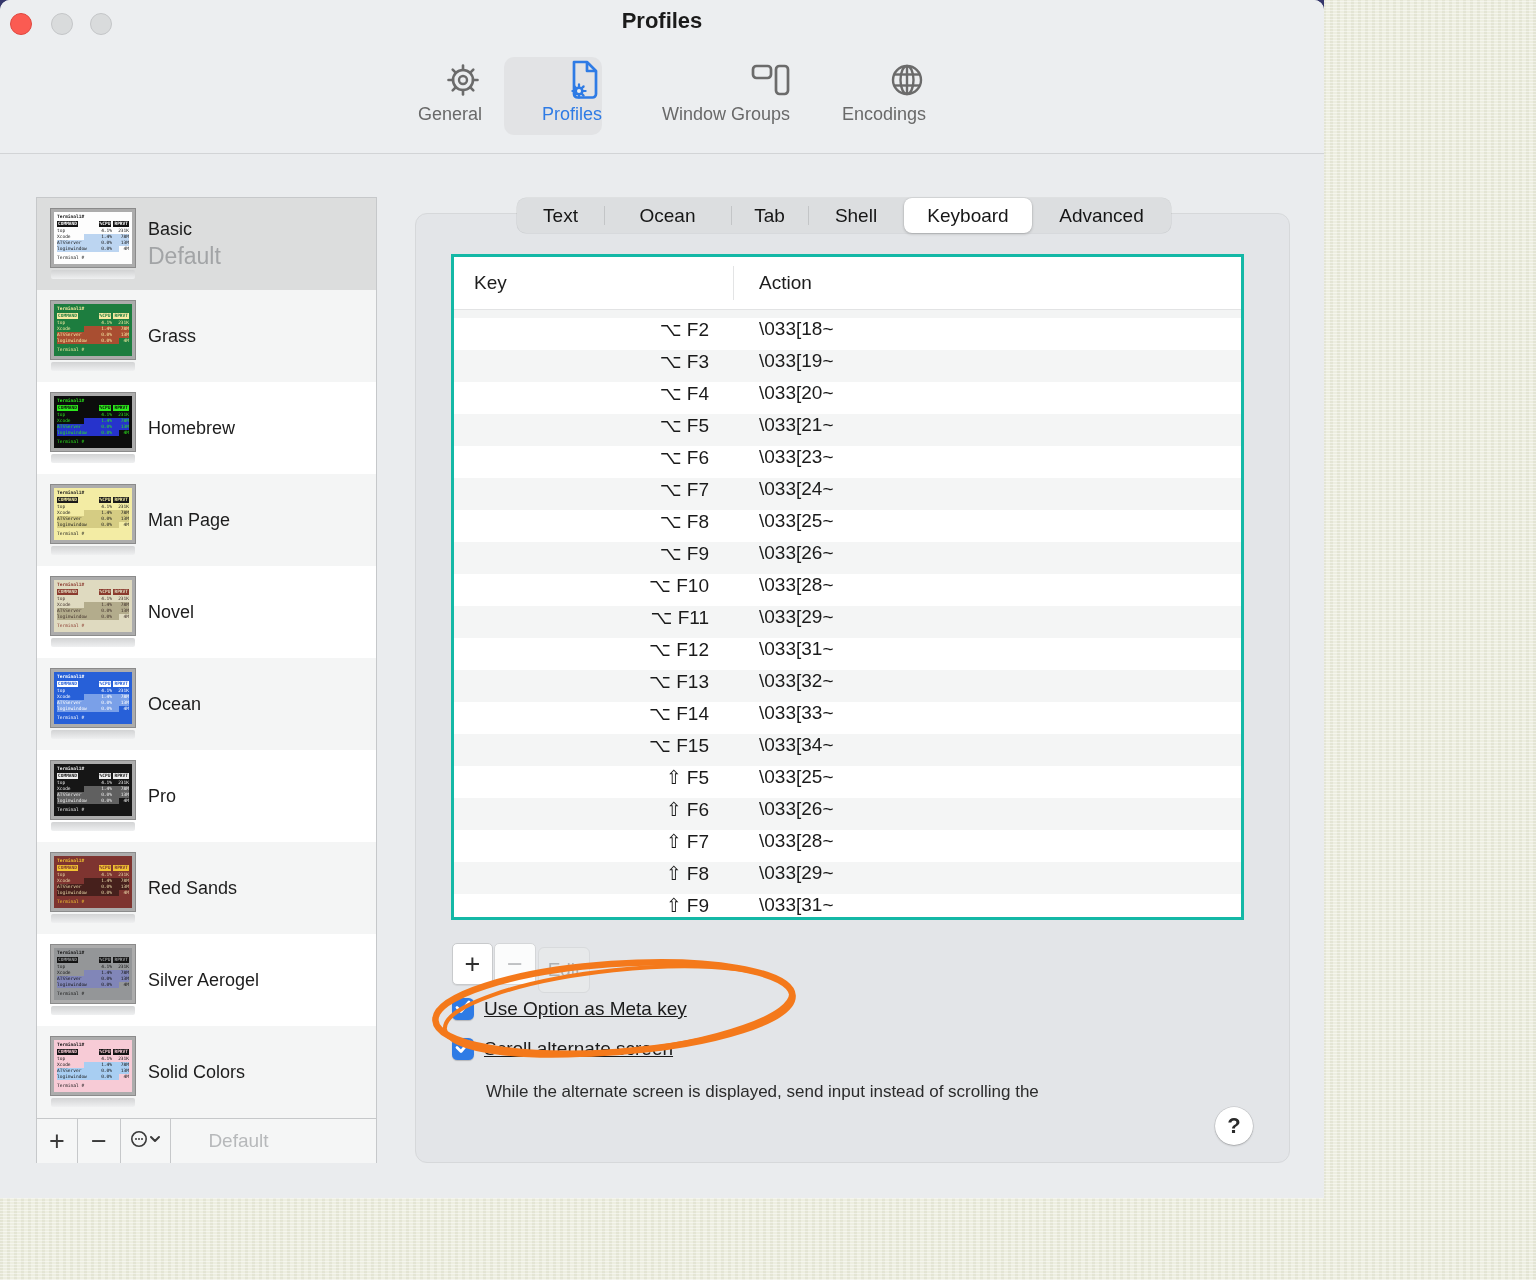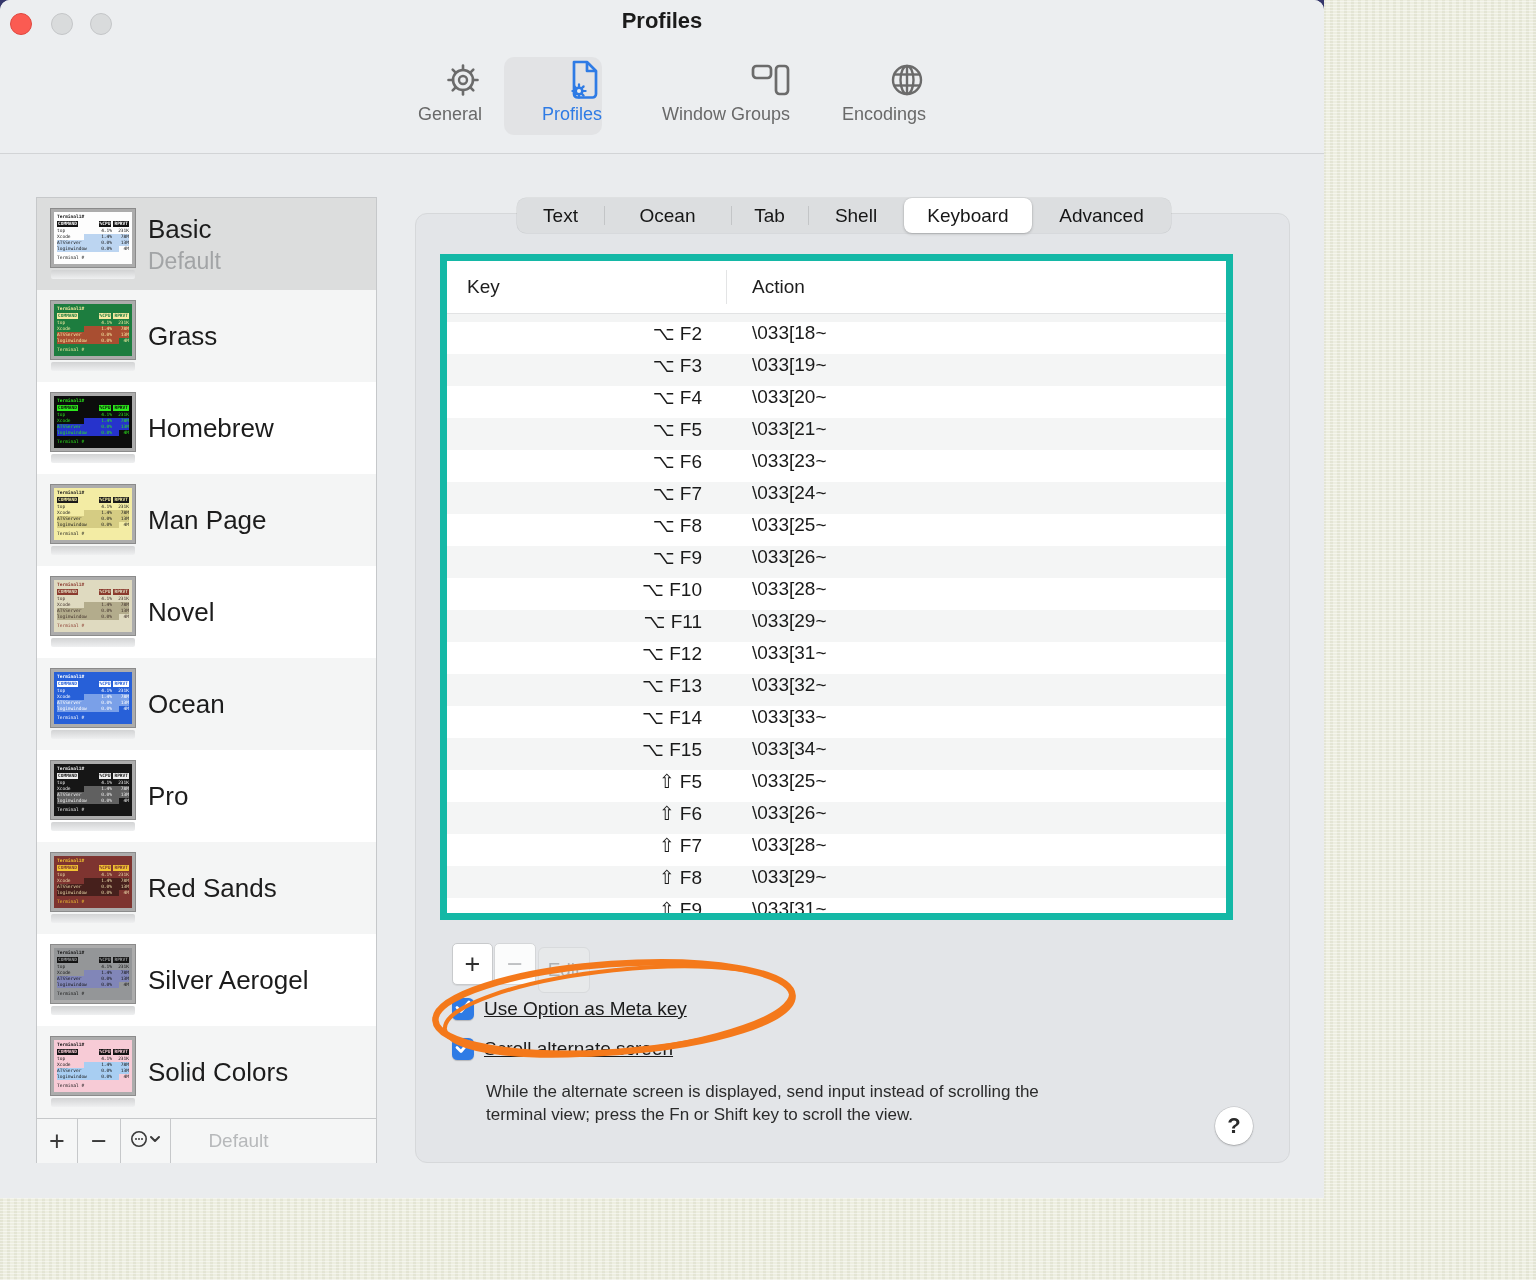--- a/index.html
+++ b/index.html
@@ -52,38 +52,38 @@
   .t-row { display:flex; height:6px; align-items:center; }
   .t-name { flex:1; }
   .t-pct { width:15px; text-align:right; }
   .t-mem { width:17px; text-align:right; }
   .hl-right { background:linear-gradient(90deg, rgba(0,0,0,0) 0 38%, var(--thl) 38%); }
   .hl-full  { background:var(--thl); }
   .hl-left  { background:linear-gradient(90deg, var(--thl) 0 86%, rgba(0,0,0,0) 86%); }
   .t-prompt { margin-top:3px; color:var(--tac); height:6px; }
   .reflect { width:84px; height:9px; margin-top:3px; border-radius:2px; background:linear-gradient(180deg,#D2D3D4,#EFF0F1); }
   .ptext { margin-left:13px; }
-  .pname { font-size:26px; color:#1C1C1C; }
+  .pname { font-size:18px; color:#1C1C1C; }
   .psub { font-size:23px; color:#A2A4A6; margin-top:3px; }
   .pbar { height:45px; border-top:1px solid #C6C8CA; background:#F5F6F6; display:flex; align-items:stretch; }
   .pbtn { display:flex; align-items:center; justify-content:center; border-right:1px solid #C6C8CA; color:#3A3A3A; }
   .pbtn.b-add { width:41px; font-size:27px; }
   .pbtn.b-rem { width:43px; font-size:27px; }
   .pbtn.b-more { width:50px; }
   .pdefault { flex:1; display:flex; align-items:center; justify-content:center; padding-right:70px; color:#B7B9BB; font-size:19px; }
 
   
   .groupbox { position:absolute; left:415px; top:213px; width:875px; height:950px; border-radius:12px; background:#E3E5E8; border:1px solid #D6D8DA; }
   .tabs { position:absolute; left:517px; top:198px; height:35px; display:flex; background:#DCDEE0; border-radius:9px; box-shadow:0 0 0 0.5px rgba(0,0,0,0.10); }
   .tabseg { height:100%; display:flex; align-items:center; justify-content:center; font-size:19px; color:#161616; position:relative; }
   .tabseg.divleft::before { content:''; position:absolute; left:0; top:8px; bottom:8px; width:1px; background:#C3C5C7; }
   .tabseg.selected { background:#FFFFFF; border-radius:8px; box-shadow:0 1px 3px rgba(0,0,0,0.22), 0 0 0 0.5px rgba(0,0,0,0.06); }
 
   
-  .ktable { position:absolute; left:440px; top:254px; width:793px; height:666px; background:#FFFFFF; border:7px solid #14b8a6; overflow:hidden; }
+  .ktable { position:absolute; left:451px; top:254px; width:793px; height:666px; background:#FFFFFF; border:3px solid #14b8a6; overflow:hidden; }
   .thead { height:53px; position:relative; display:flex; align-items:center; border-bottom:1px solid #E2E3E4; font-size:19px; color:#1D1D1D; }
   .th-key { padding-left:20px; }
   .th-action { position:absolute; left:305px; }
   .th-div { position:absolute; left:279px; top:9px; bottom:9px; width:1px; background:#E3E4E5; }
   .partialrow { height:8px; background:#F3F4F4; }
   .trow { height:32px; display:flex; align-items:flex-start; font-size:19px; color:#1A1A1A; }
   .trow.alt { background:#F4F5F5; }
   .td-key { width:255px; text-align:right; }
   .td-action { margin-left:50px; }
 
@@ -708,21 +708,20 @@
           <span><svg width="16" height="14" viewBox="0 0 16 14" fill="none">
               <path d="M2 7.5 L6 11.5 L14 2" stroke="#FFFFFF" stroke-width="2.8" stroke-linecap="round" stroke-linejoin="round"></path>
             </svg></span>
         </span>
         <span class="cb-label">Scroll alternate screen</span>
       </div>
     </div>
 
   <div class="footnote">
     <div>While the alternate screen is displayed, send input instead of scrolling the</div>
-    <div>terminal view; press the Fn or Shift key to scroll the view.</div>
   </div>
 
   <div class="help">?</div>
 
   <svg class="annotation" width="392" height="114" viewBox="0 0 392 114">
     <ellipse class="anno-ellipse" cx="196" cy="56" rx="179" ry="44" fill="none" stroke-width="6.5" transform="rotate(-4 196 56)" stroke="#F4791B"></ellipse>
     <ellipse class="anno-ellipse" cx="200" cy="59" rx="174" ry="41" fill="none" stroke-width="4" transform="rotate(-6 200 59)" stroke="#F4791B"></ellipse>
   </svg>
 
 </div>

